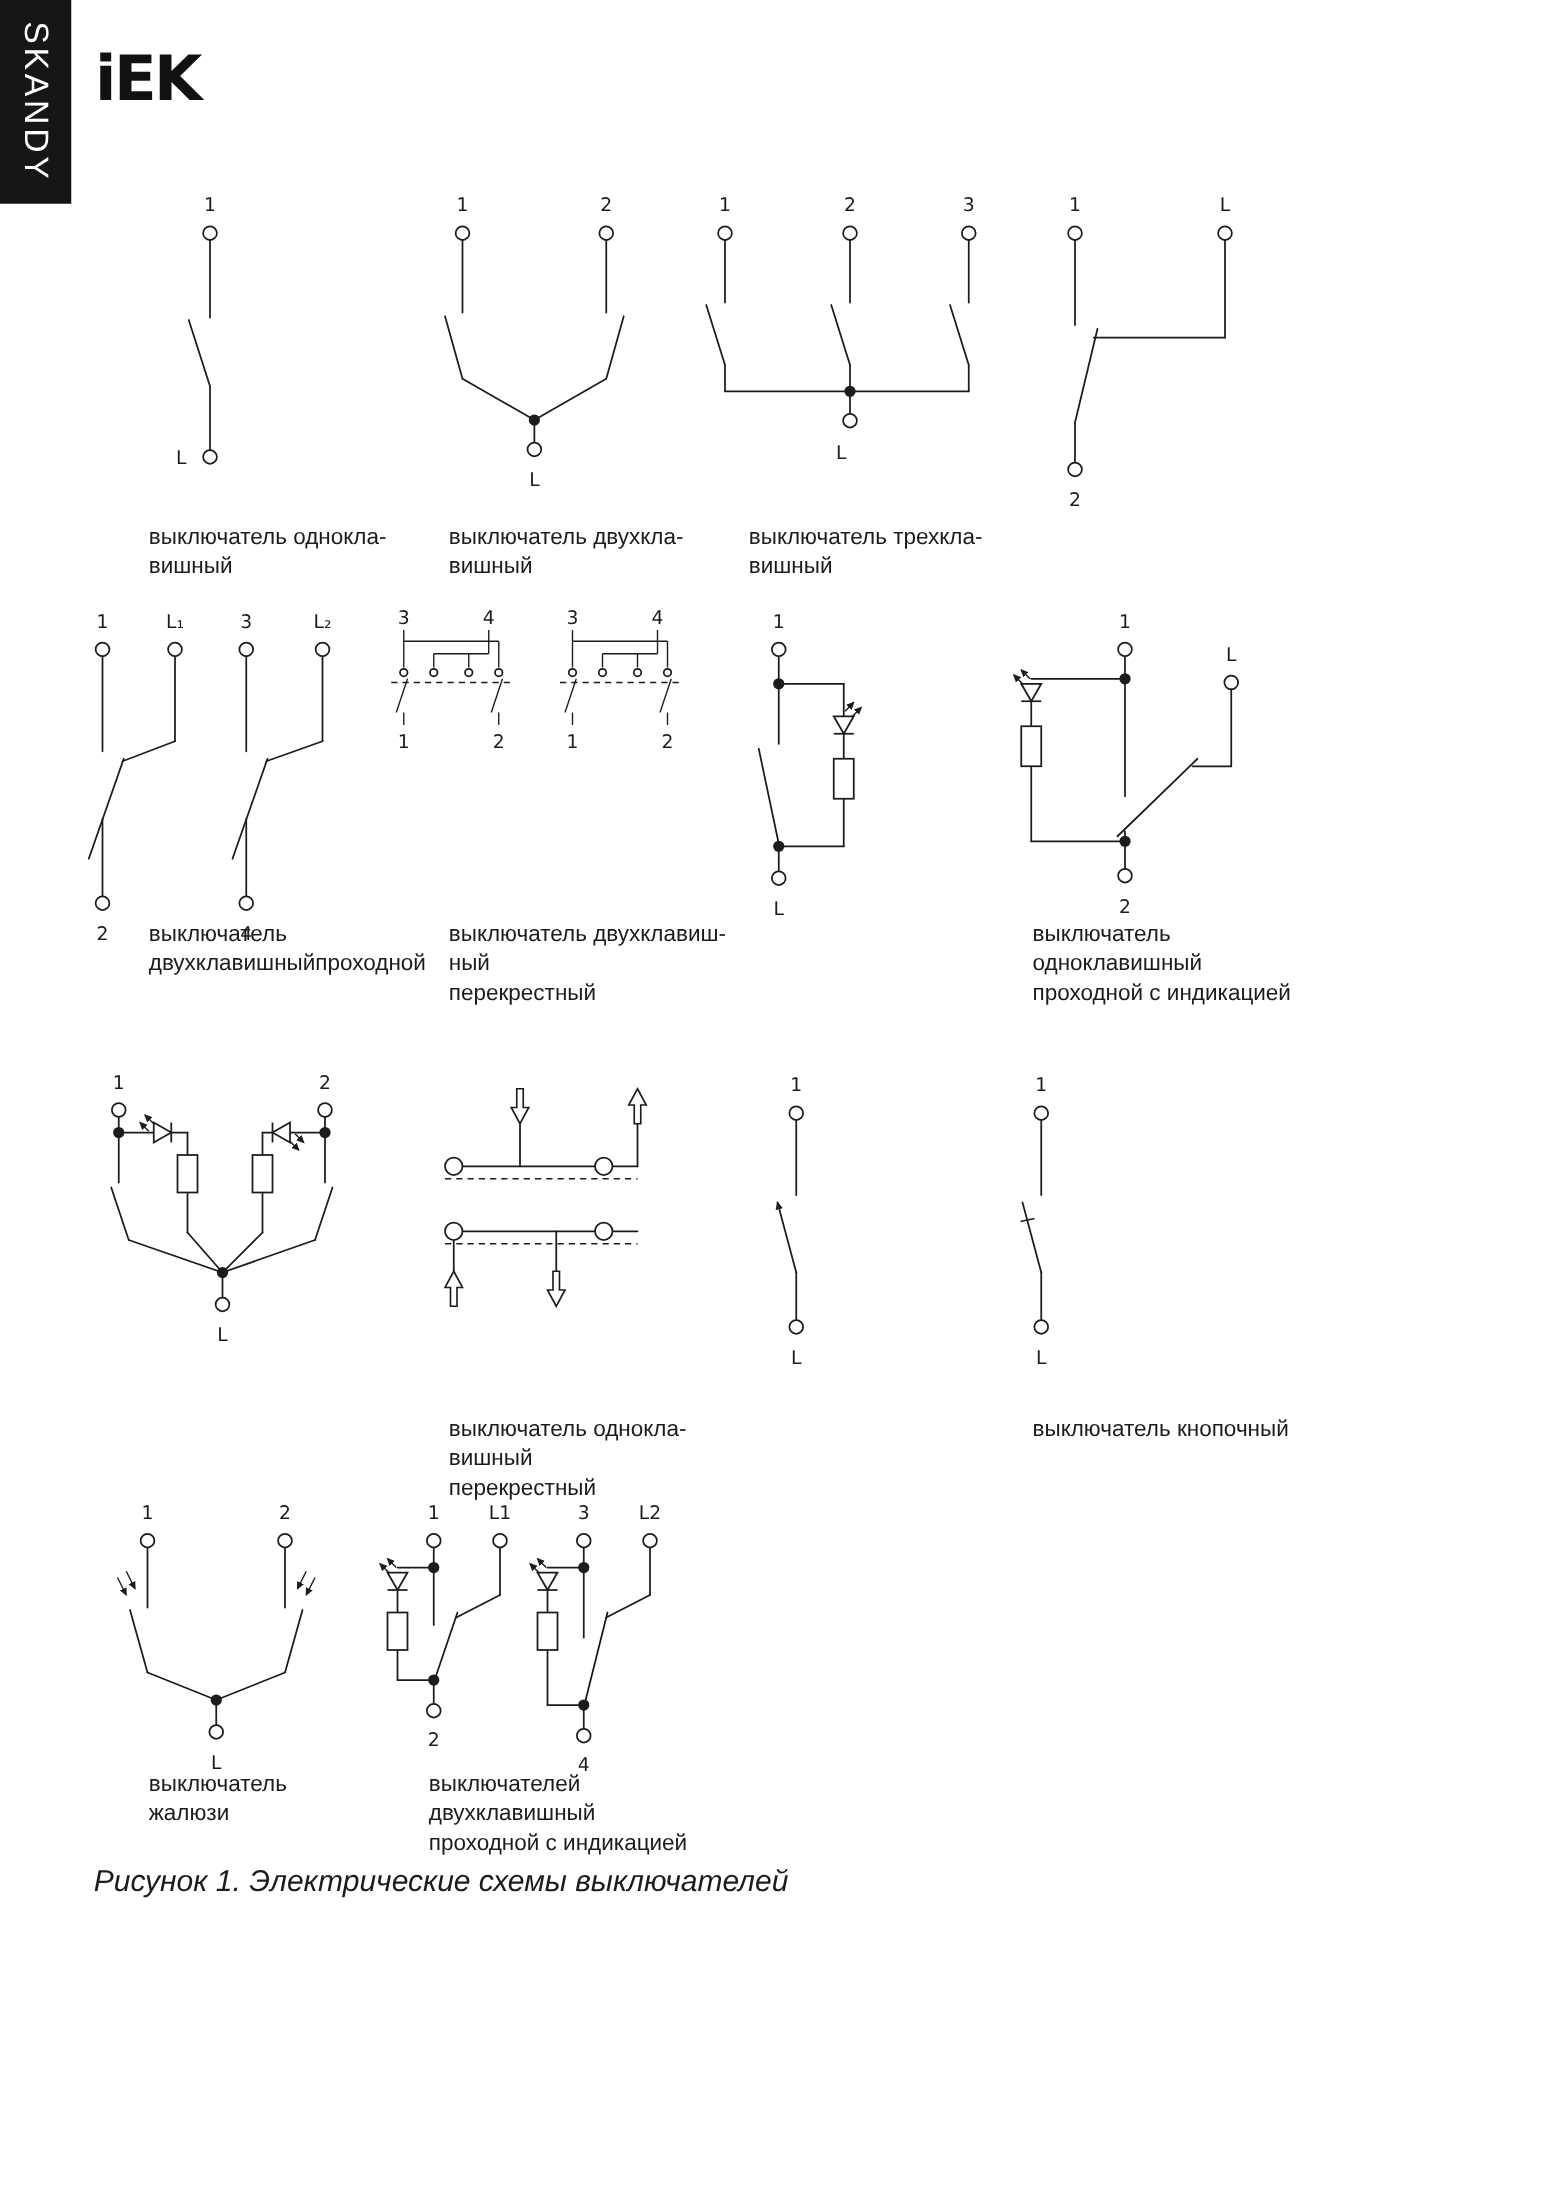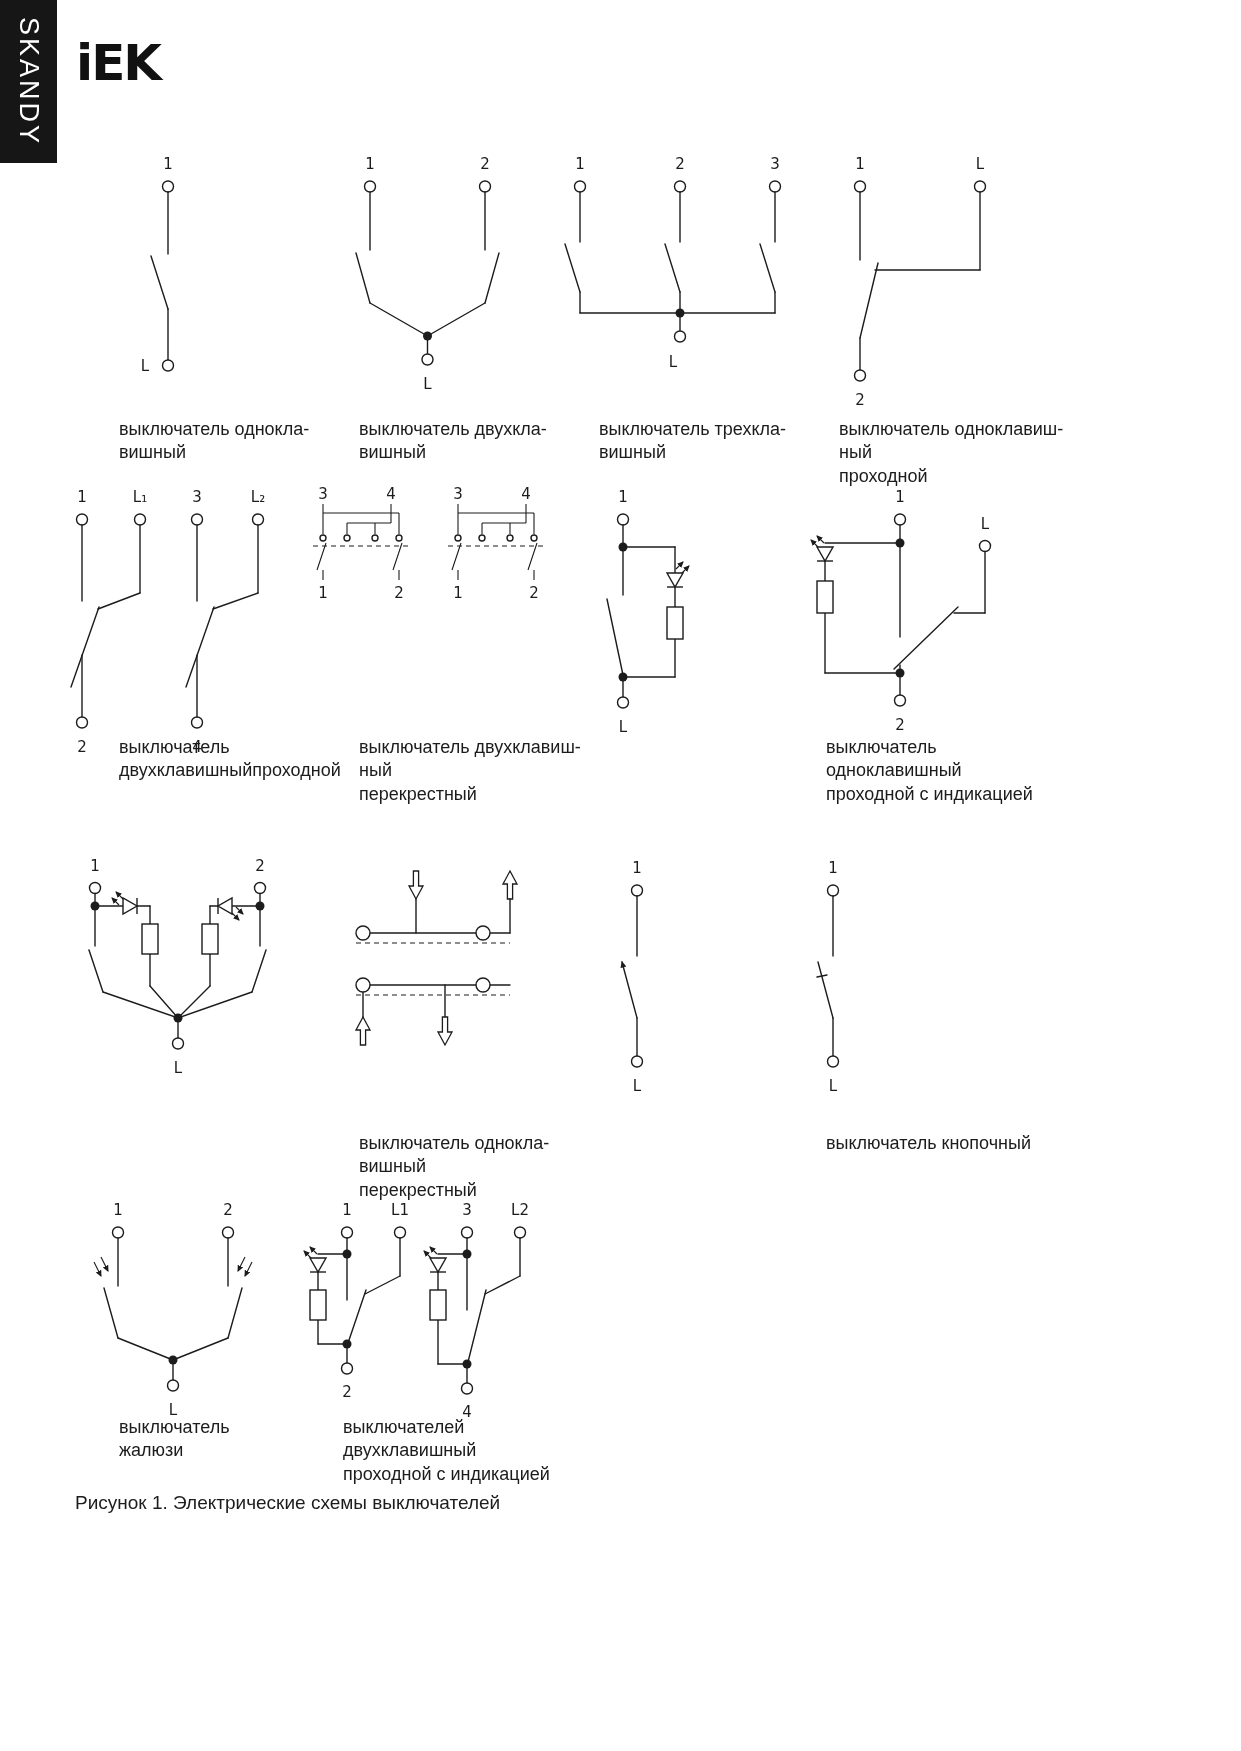--- a/index.html
+++ b/index.html
@@ -14,21 +14,21 @@
   .diag{position:absolute;}
   .diag svg{overflow:visible;display:block;}
   .w{stroke:#1c1c1c;stroke-width:1.4;fill:none;stroke-linecap:round;}
   .thin{stroke:#1c1c1c;stroke-width:1.1;fill:none;}
   .dash{stroke:#1c1c1c;stroke-width:1.1;fill:none;stroke-dasharray:5 4;}
   .term{fill:#ffffff;stroke:#1c1c1c;stroke-width:1.4;}
   .dot{fill:#1c1c1c;stroke:none;}
   .res{fill:#ffffff;stroke:#1c1c1c;stroke-width:1.4;}
   text.tl{font-family:"DejaVu Sans",sans-serif;font-size:15px;fill:#1c1c1c;text-anchor:middle;}
   .cap{position:absolute;width:250px;font-size:18px;line-height:1.3;white-space:pre-line;margin-left:36px;}
-  .figcap{position:absolute;left:75px;top:1492px;font-size:19px;}
+  .figcap{position:absolute;left:75px;top:1492px;font-size:24px;font-style:italic;}
 </style>
 </head>
 <body>
 
 <div class="page">
 
   <svg width="0" height="0" style="position:absolute" aria-hidden="true">
     <defs>
       <marker id="ah" markerWidth="8" markerHeight="8" refX="5.5" refY="3" orient="auto" markerUnits="userSpaceOnUse">
         <path d="M0,0 L6.5,3 L0,6 Z" fill="#1c1c1c"></path>
@@ -126,22 +126,20 @@
         <line class="w" x1="27" y1="186" x2="27" y2="218"></line>
       </g>
       <circle class="term" cx="27" cy="223.5" r="5.5"></circle>
       <text class="tl" x="27" y="253">2</text>
     </svg>
   </div>
 
   <div class="cap" style="left:83px;top:418px">выключатель однокла-вишный</div>
   <div class="cap" style="left:323px;top:418px">выключатель двухкла-вишный</div>
   <div class="cap" style="left:563px;top:418px">выключатель трехкла-вишный</div>
-  <div class="cap" style="left:803px;top:418px">выключатель одноклавиш-ный
-проходной</div>
 
   <div class="diag" style="left:52px;top:485px">
     <svg width="270" height="310">
       <text class="tl" x="30" y="17">1</text>
       <text class="tl" x="88" y="17">L₁</text>
       <text class="tl" x="145" y="17">3</text>
       <text class="tl" x="206" y="17">L₂</text>
       <circle class="term" cx="30" cy="34.5" r="5.5"></circle>
       <circle class="term" cx="88" cy="34.5" r="5.5"></circle>
       <circle class="term" cx="145" cy="34.5" r="5.5"></circle>

